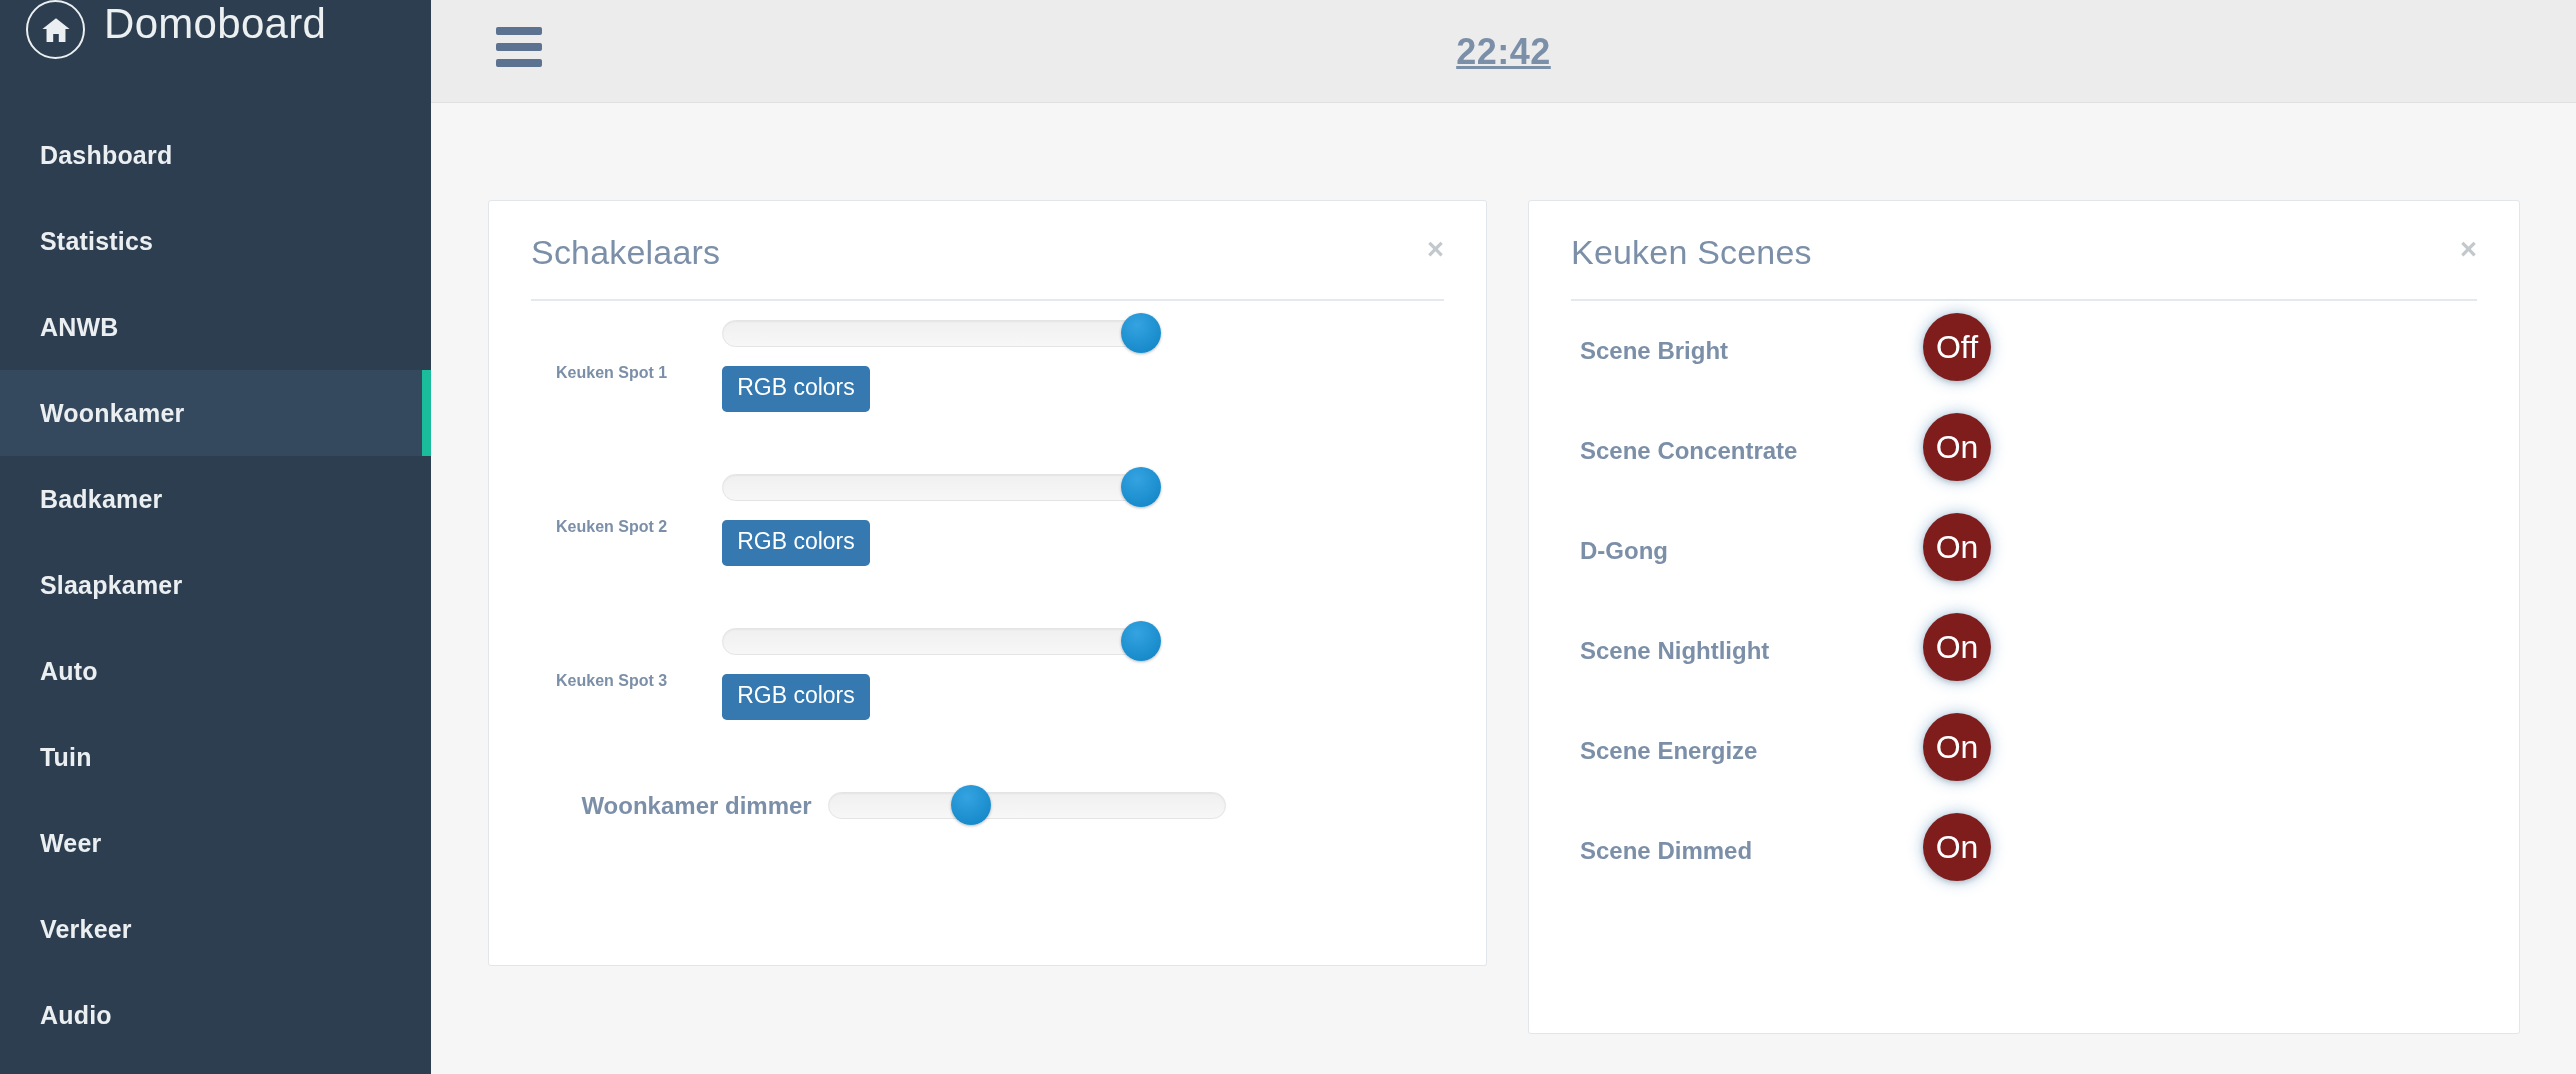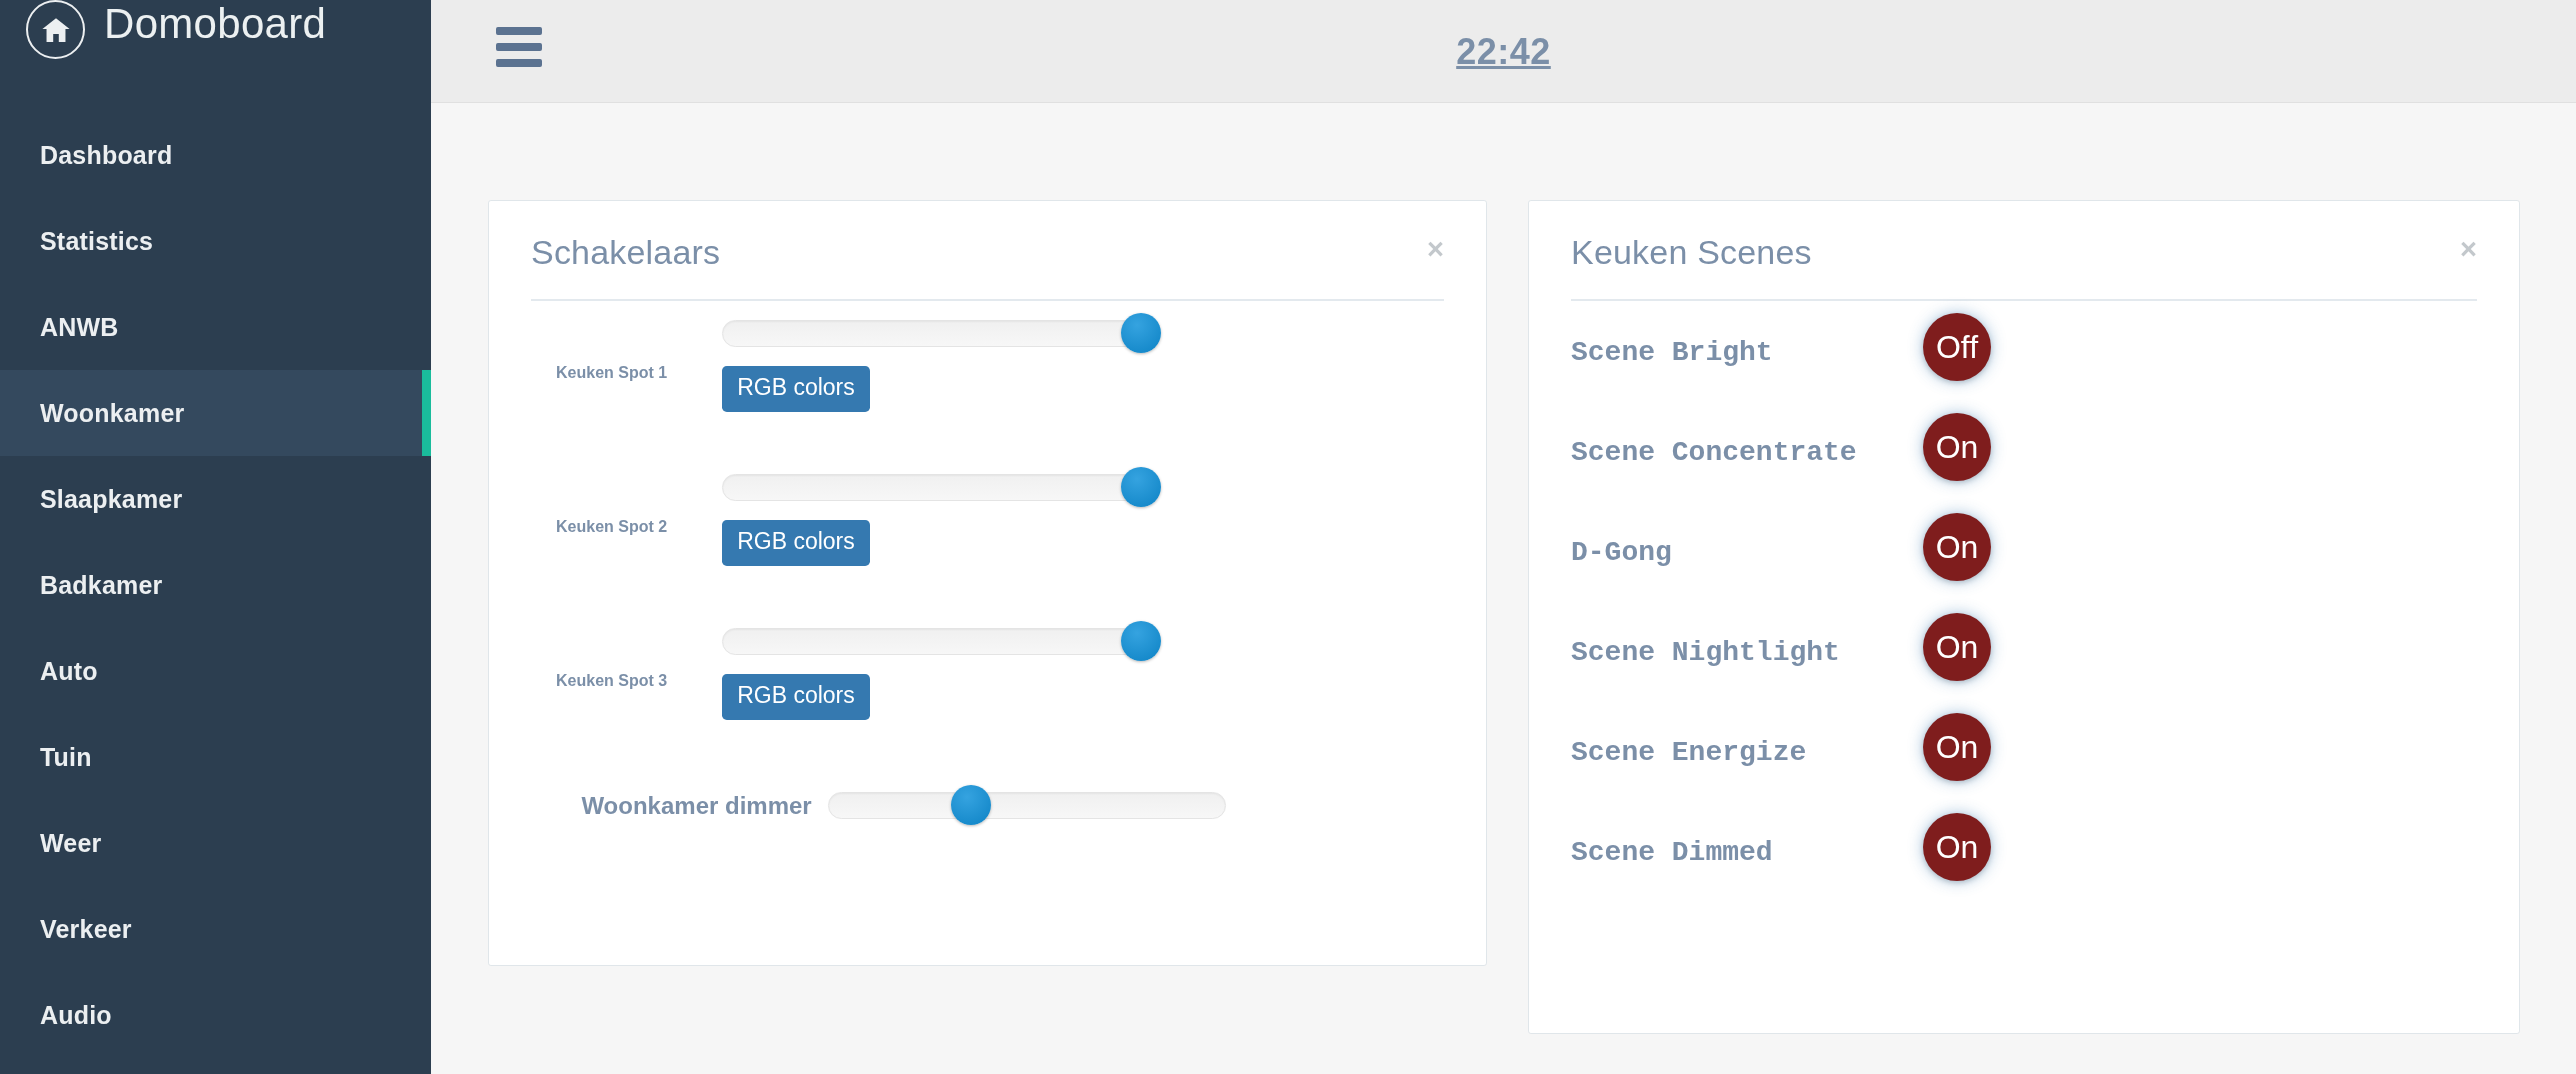--- a/index.html
+++ b/index.html
@@ -209,26 +209,25 @@
   }
   .dimmer-row .slider { left: 297px; top: 29px; width: 398px; }
 
   
   .scene-row {
     position: relative;
     height: 100px;
   }
   .scene-row .lbl {
     position: absolute;
-    left: 0; top: 36px;
-    color: #7b8fa8;
-    font-size: 28px;
-    font-weight: 700;
-    white-space: nowrap;
-    font-family: Liberation Mono, monospace;
+    left: 9px; top: 36px;
+    color: #7b8fa8;
+    font-size: 24px;
+    font-weight: 700;
+    white-space: nowrap;
   }
   .scene-btn {
     position: absolute;
     left: 352px; top: 12.4px;
     width: 68px; height: 68px;
     border-radius: 50%;
     background: #7f1d1d;
     border: none;
     color: #ffffff;
     font-size: 32px;
@@ -260,24 +259,24 @@
         <div class="nav-item">
           <span>Statistics</span>
         </div>
         <div class="nav-item">
           <span>ANWB</span>
         </div>
         <div class="nav-item active">
           <span>Woonkamer</span>
         </div>
         <div class="nav-item">
+          <span>Badkamer</span>
+        </div>
+        <div class="nav-item">
           <span>Slaapkamer</span>
-        </div>
-        <div class="nav-item">
-          <span>Badkamer</span>
         </div>
         <div class="nav-item">
           <span>Auto</span>
         </div>
         <div class="nav-item">
           <span>Tuin</span>
         </div>
         <div class="nav-item">
           <span>Weer</span>
         </div>

